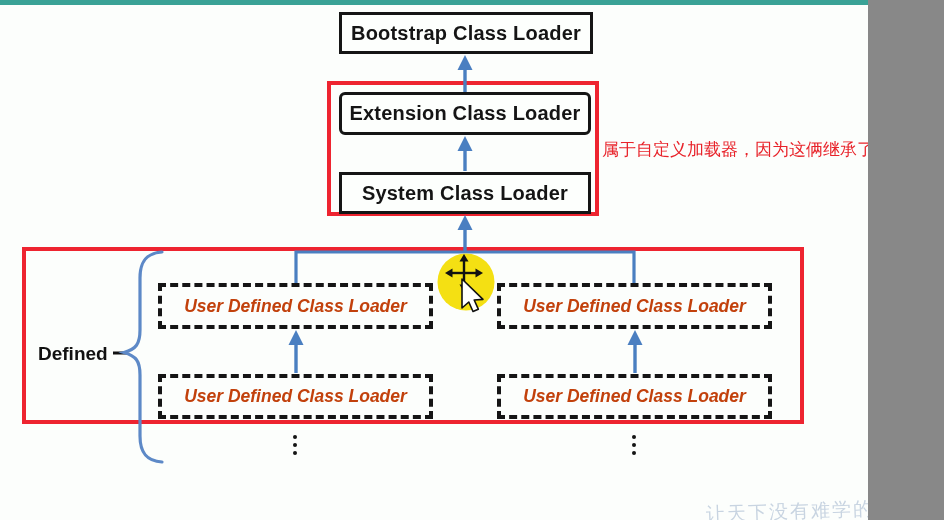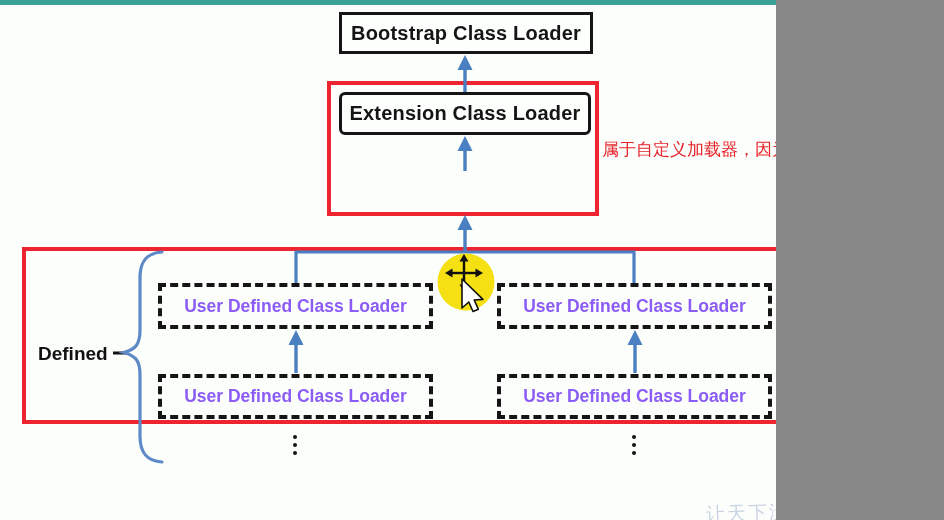--- a/index.html
+++ b/index.html
@@ -1,32 +1,32 @@
 <!DOCTYPE html>
 <html><head>
 <meta charset="utf-8">
 <style>
   html,body{margin:0;padding:0;background:#888;}
   #stage{
-    position:relative;width:776px;height:520px;overflow:hidden;
+    position:relative;width:868px;height:520px;overflow:hidden;
     background:#fcfefc;
     font-family:"Liberation Sans","DejaVu Sans",sans-serif;
   }
   .abs{position:absolute;}
   #topbar{left:0;top:0;width:944px;height:5px;background:#3aa296;}
   .solidbox{
     border:3px solid #151515;background:#fdfffd;
     display:flex;align-items:center;justify-content:center;
     font-weight:bold;font-size:20px;color:#151515;box-sizing:border-box;
     letter-spacing:0.2px;
   }
   .dashedbox{
     border:4px dashed #151515;background:transparent;
     display:flex;align-items:center;justify-content:center;
-    font-weight:bold;font-size:17.5px;color:#8b5cf6;box-sizing:border-box;
+    font-weight:bold;font-size:17.5px;color:#c2410c;box-sizing:border-box;font-style:italic;
   }
   .redrect{border:4px solid #ee2430;box-sizing:border-box;background:transparent;}
   #optional{font-weight:bold;font-size:19px;color:#111;}
   #side-note{font-size:17px;color:#e8232a;white-space:nowrap;}
   #bottom-note{font-size:25px;color:#da2c18;white-space:nowrap;letter-spacing:0.5px;margin-top:45px;}
   #watermark{
     font-size:19px;color:#9fb3cc;opacity:0.55;white-space:nowrap;
     transform:rotate(-2deg);letter-spacing:2px;
   }
   .vdots{display:flex;flex-direction:column;gap:4px;}
@@ -41,20 +41,23 @@
   <div id="topbar" class="abs"></div>
 
   <div class="abs redrect" style="left:327px;top:81px;width:272px;height:135px;"></div>
   <div class="abs redrect" style="left:22px;top:247px;width:782px;height:177px;"></div>
 
   <div class="abs solidbox" style="left:339px;top:12px;width:254px;height:42px;">
     <span>Bootstrap Class Loader</span>
   </div>
   <div class="abs solidbox" style="left:339px;top:92px;width:252px;height:43px;border-radius:6px;">
     <span>Extension Class Loader</span>
+  </div>
+  <div class="abs solidbox" style="left:339px;top:172px;width:252px;height:42px;">
+    <span>System Class Loader</span>
   </div>
 
   <div class="abs dashedbox" style="left:158px;top:283px;width:275px;height:46px;">
     <span>User Defined Class Loader</span>
   </div>
   <div class="abs dashedbox" style="left:497px;top:283px;width:275px;height:46px;">
     <span>User Defined Class Loader</span>
   </div>
   <div class="abs dashedbox" style="left:158px;top:374px;width:275px;height:45px;">
     <span>User Defined Class Loader</span>

